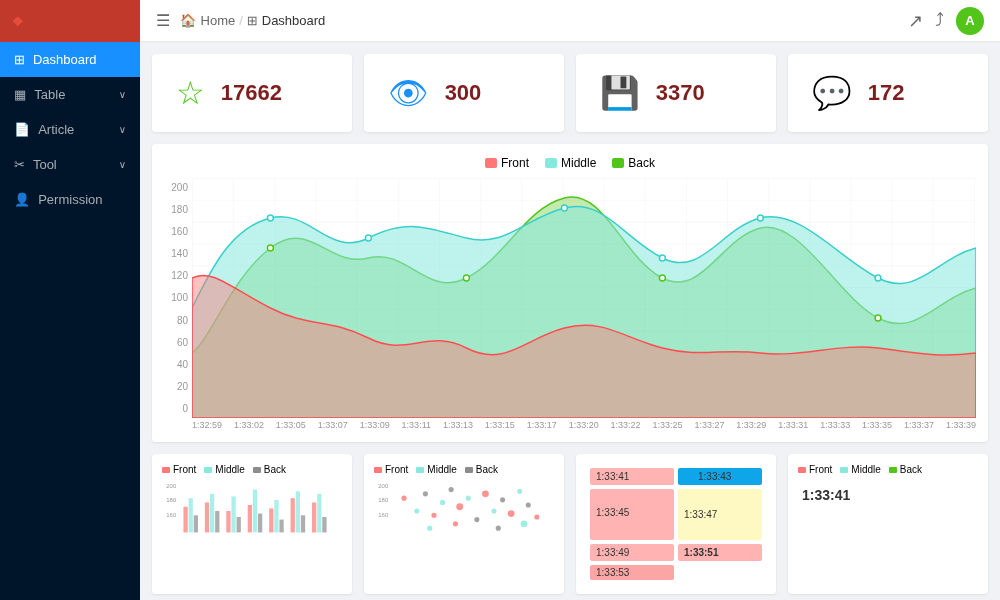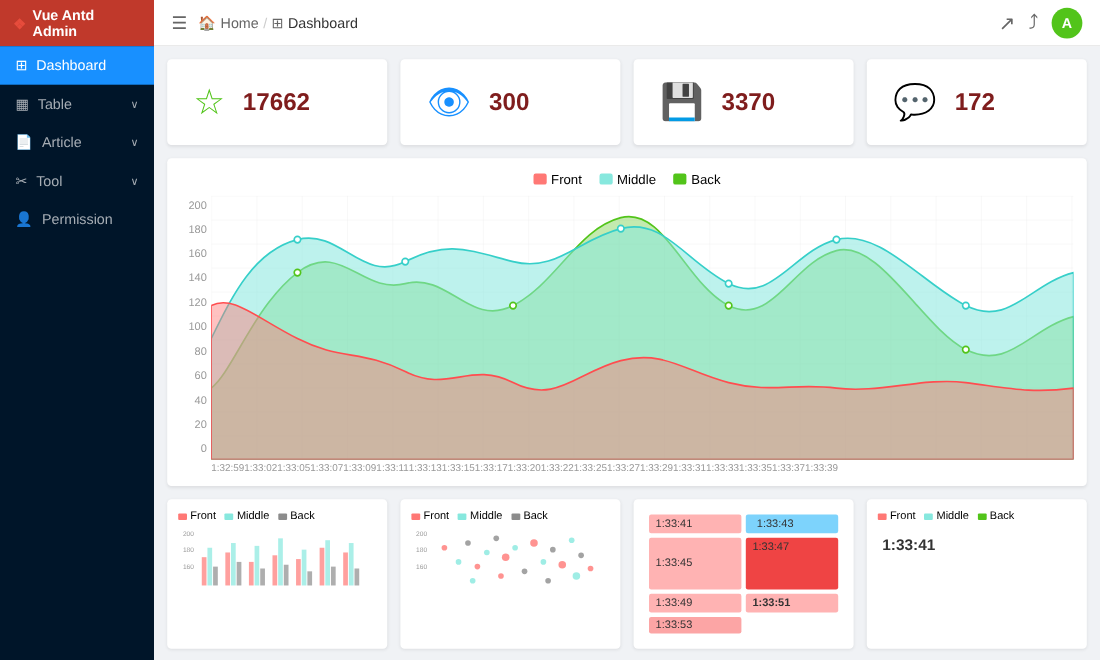--- a/index.html
+++ b/index.html
@@ -161,21 +161,20 @@
     }
 
     .bottom-table-card { font-size: 10px; }
   </style>
 </head>
 <body>
 
 <div class="sidebar">
   <div class="sidebar-logo">
     <span style="color:#e74c3c;">❖</span>
-    <span>Vue Antd Admin</span>
   </div>
 
   <div class="sidebar-item active">
     <span>⊞</span>
     <span>Dashboard</span>
   </div>
   <div class="sidebar-item">
     <span>▦</span>
     <span>Table</span>
     <span class="chevron">∨</span>
@@ -292,21 +291,21 @@
               <circle cx="700" cy="100" r="3" fill="white" stroke="#36cfc9" stroke-width="1.5"></circle>
 
               <circle cx="80" cy="70" r="3" fill="white" stroke="#52c41a" stroke-width="1.5"></circle>
               <circle cx="280" cy="100" r="3" fill="white" stroke="#52c41a" stroke-width="1.5"></circle>
               <circle cx="480" cy="100" r="3" fill="white" stroke="#52c41a" stroke-width="1.5"></circle>
               <circle cx="700" cy="140" r="3" fill="white" stroke="#52c41a" stroke-width="1.5"></circle>
             </svg>
           </div>
         </div>
 
-        <div style="display:flex; justify-content:flex-start; font-size:9px; color:#999; padding-left:28px; margin-top:2px;">
+        <div style="display:flex; justify-content:space-between; font-size:9px; color:#999; padding-left:28px; margin-top:2px;">
           <span>1:32:59</span>
           <span>1:33:02</span>
           <span>1:33:05</span>
           <span>1:33:07</span>
           <span>1:33:09</span>
           <span>1:33:11</span>
           <span>1:33:13</span>
           <span>1:33:15</span>
           <span>1:33:17</span>
           <span>1:33:20</span>
@@ -408,23 +407,23 @@
           <circle cx="60" cy="55" r="3" fill="#87e8de" opacity="0.8"></circle>
           <circle cx="90" cy="50" r="3" fill="#ff7875" opacity="0.8"></circle>
           <circle cx="140" cy="55" r="3" fill="#8c8c8c" opacity="0.8"></circle>
           <circle cx="170" cy="50" r="4" fill="#87e8de" opacity="0.8"></circle>
         </svg>
       </div>
 
       <div class="bottom-card bottom-table-card">
         <div style="display:grid; grid-template-columns:1fr 1fr; gap:4px; padding:4px;">
           <div style="background:#ffb3b3; border-radius:2px; padding:3px 6px; font-size:10px; color:#333;">1:33:41</div>
-          <div style="background:#7dd3fc; border-radius:2px; padding:3px 10px; font-size:10px; color:#333;">1:33:43</div>
+          <div style="background:#0ea5e9; border-radius:2px; padding:3px 20px; font-size:10px; color:#333;">1:33:43</div>
           <div style="background:#ffb3b3; border-radius:2px; padding:18px 6px; font-size:10px; color:#333;">1:33:45</div>
-          <div style="background:#ef4444; border-radius:2px; padding:3px 6px; font-size:10px; color:#333;">1:33:47</div>
+          <div style="background:#fef9c3; border-radius:2px; padding:20px 6px; font-size:10px; color:#333;">1:33:47</div>
           <div style="background:#ffb3b3; border-radius:2px; padding:3px 6px; font-size:10px; color:#333;">1:33:49</div>
           <div style="background:#ffb3b3; border-radius:2px; padding:3px 6px; font-size:10px; color:#333;font-weight:bold;">1:33:51</div>
           <div style="background:#fca5a5; border-radius:2px; padding:2px 6px; font-size:10px; color:#333;">1:33:53</div>
         </div>
       </div>
 
       <div class="bottom-card">
         <div class="bottom-card-legend">
           <div class="mini-legend">
             <div class="mini-dot" style="background:#ff7875;"></div>

